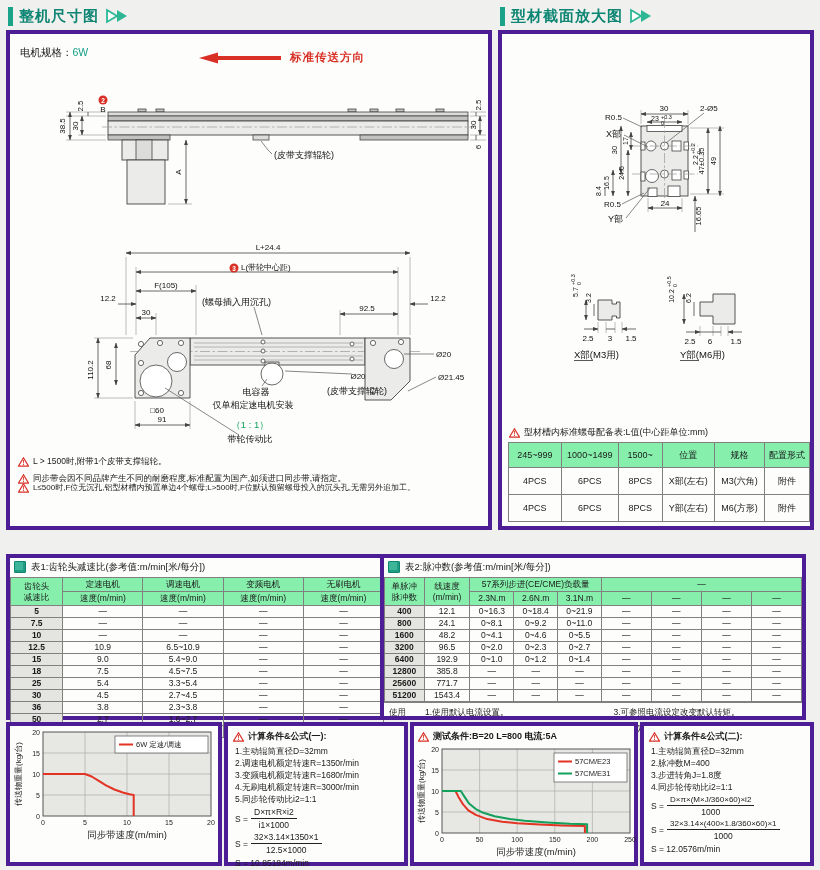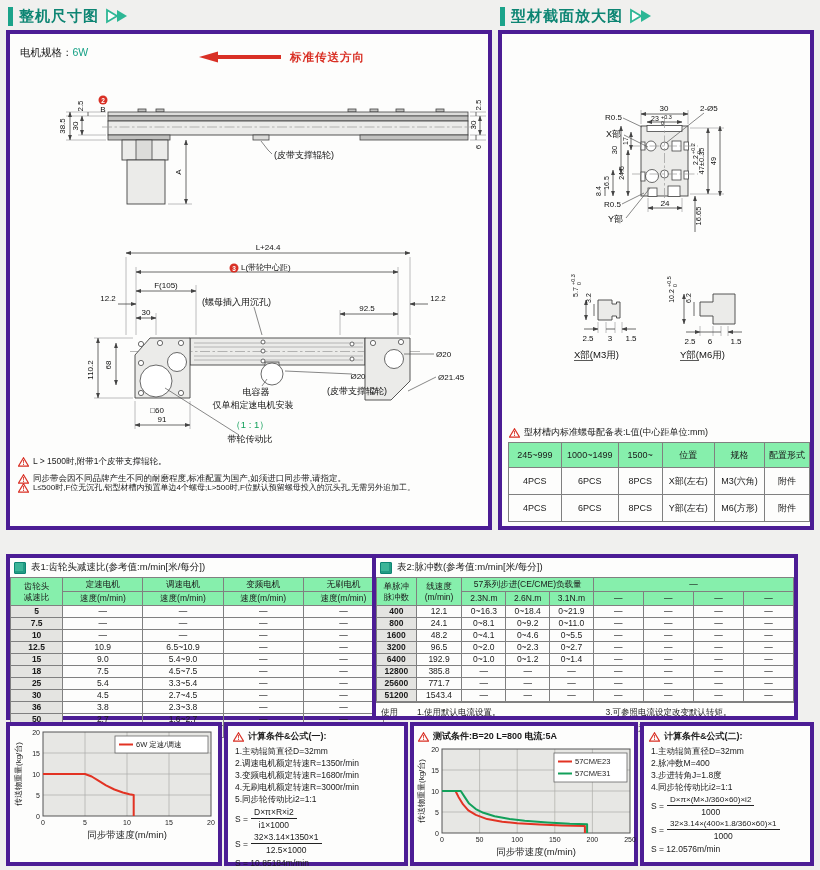--- a/index.html
+++ b/index.html
@@ -25,21 +25,21 @@
   .nt{font-size:9px;fill:#111}
   .leader{stroke:#555;stroke-width:0.7;fill:none}
   .dtable{border-collapse:collapse;width:100%;table-layout:fixed}
   .dtable th,.dtable td{border:1px solid #808080;font-size:8.5px;font-weight:normal;
      text-align:center;padding:0;white-space:nowrap;overflow:hidden;line-height:11px}
   .dtable th{height:13px;background:#86efac}
   .dtable td{height:10px}
   .dtable td.c0{background:#e4e4e1;font-weight:bold}
   .nut-table th{height:24px;font-size:9px}
   .nut-table td{height:26px;font-size:9px}
-  .tbl-title{display:flex;align-items:center;gap:5px;padding:3px 4px;font-size:9.5px}
+  .tbl-title{display:flex;gap:5px;padding:3px 4px;font-size:9.5px}
   .tbl-icon{width:10px;height:10px;border:1px solid #0d8573;background:#3cb598;
      box-shadow:inset -2px -2px 0 rgba(13,133,115,.55);border-radius:1px;flex:0 0 auto}
   .note{position:absolute;display:flex;gap:4px;font-size:8.5px;align-items:center;white-space:nowrap}
   .box-head{display:flex;align-items:center;gap:4px;font-size:9px;font-weight:bold;padding:4px 4px 0}
   .flines div{font-size:8.5px;line-height:12px}
   .flines{padding:1px 0 0 2px}
   .frow{display:flex;align-items:center;gap:3px;font-size:8.5px;margin:2px 0 2px 2px}
   .frac{display:inline-block;text-align:center;vertical-align:middle}
   .fnum{display:block;border-bottom:1px solid #222;padding:0 3px 1px}
   .fden{display:block;padding-top:1px}
@@ -67,21 +67,21 @@
     <svg width="26" height="16" viewBox="0 0 26 16">
         <path d="M2,2 L12,8 L2,14 Z" fill="#fdfdfc" stroke="#2db795" stroke-width="1.8"></path>
         <path d="M12,2 L22,8 L12,14 Z" fill="#2db795"></path>
       </svg>
   </div>
 
   <div class="panel" style="left:6px;top:30px;width:486px;height:500px">
     <div class="abs" style="left:10px;top:12px;font-size:10.5px">
       <span>电机规格：</span><span class="teal">6W</span>
     </div>
-    <div class="abs" style="left:188px;top:16px;display:flex;align-items:flex-start;gap:6px">
+    <div class="abs" style="left:188px;top:16px;display:flex;align-items:flex-end;gap:6px">
       <svg width="86" height="14" viewBox="0 0 86 14">
         <path d="M1,7 L20,1.5 L20,12.5 Z" fill="#d93025"></path>
           <rect x="19" y="5" width="64" height="4" fill="#d93025"></rect>
       </svg>
       <span class="redtx" style="font-size:11.5px;letter-spacing:1px">标准传送方向</span>
     </div>
 
     <svg class="abs" style="left:0;top:58px" width="484" height="125" viewBox="0 0 484 125">
       <defs>
         <marker id="ma" markerWidth="7" markerHeight="5" refX="6.5" refY="2.5" orient="auto">
@@ -521,21 +521,21 @@
             <td class="c0">60</td>
             <td>2.3</td>
             <td>1.4~2.3</td>
             <td>—</td>
             <td>—</td>
           </tr>
         </tbody>
     </table>
   </div>
 
-  <div class="panel" style="left:372px;top:554px;width:426px;height:166px">
+  <div class="panel" style="left:380px;top:554px;width:426px;height:166px">
     <div class="tbl-title">
       <span class="tbl-icon"></span>
       <span>表2:脉冲数(参考值:m/min[米/每分])</span>
     </div>
     <table class="dtable">
       <colgroup>
           <col style="width:9.5%">
           <col style="width:11%">
           <col style="width:10.5%">
           <col style="width:10.5%">

